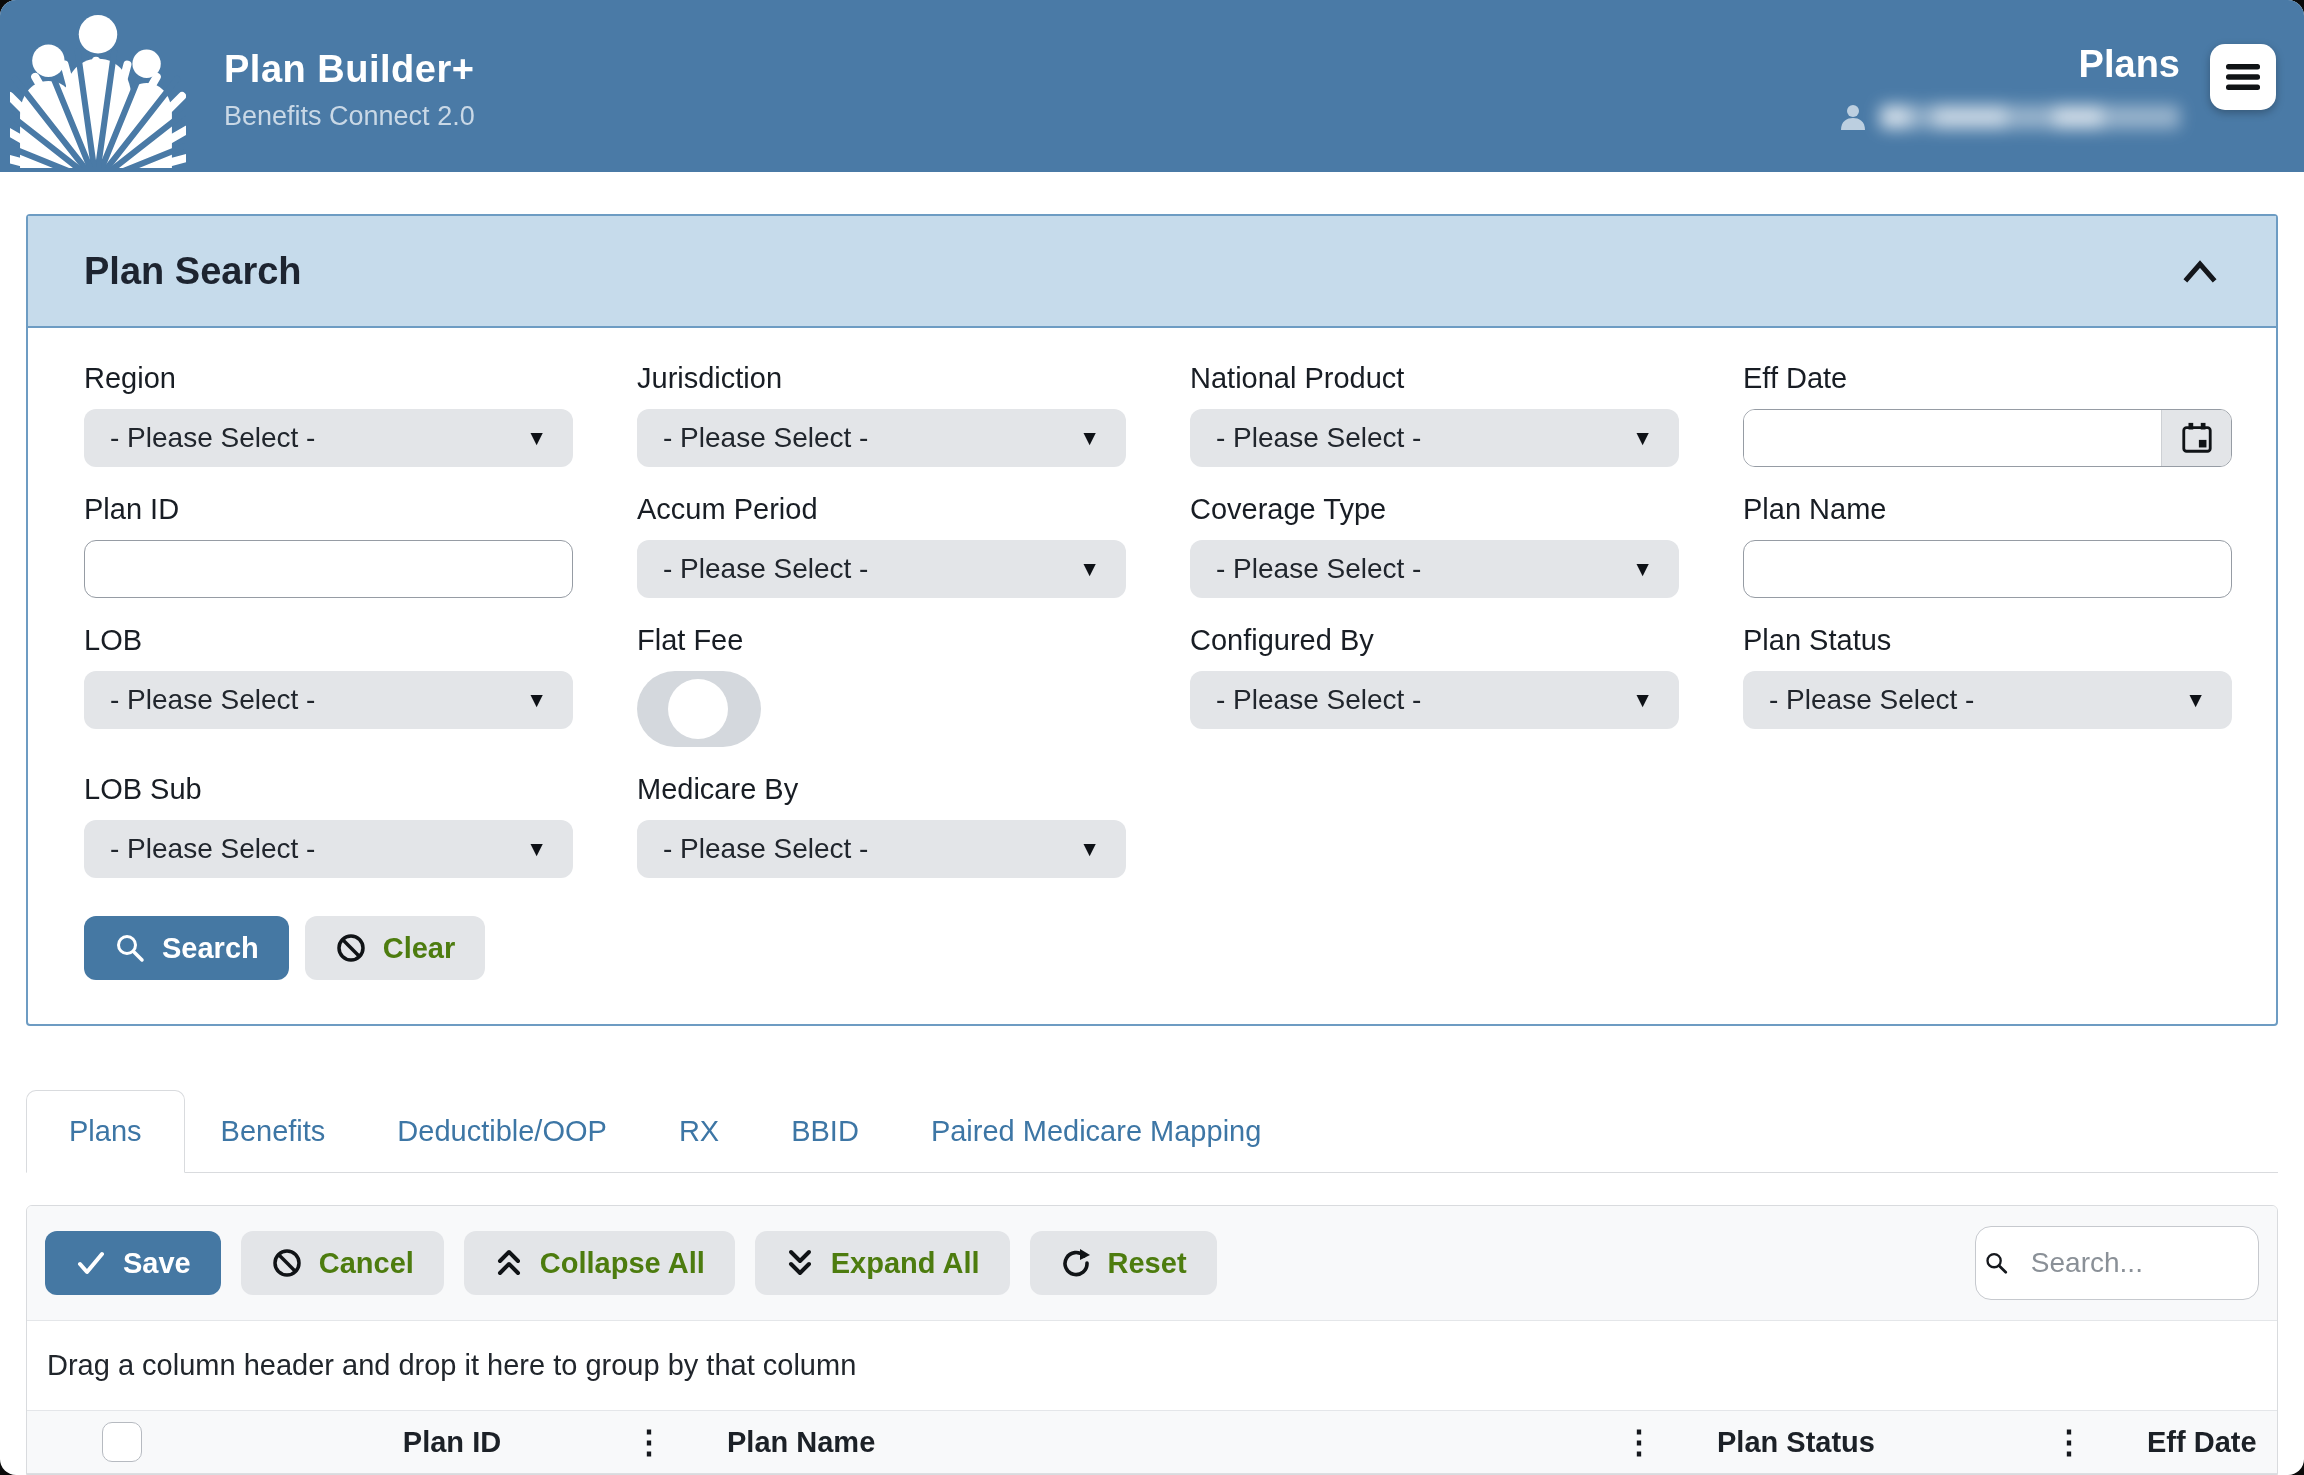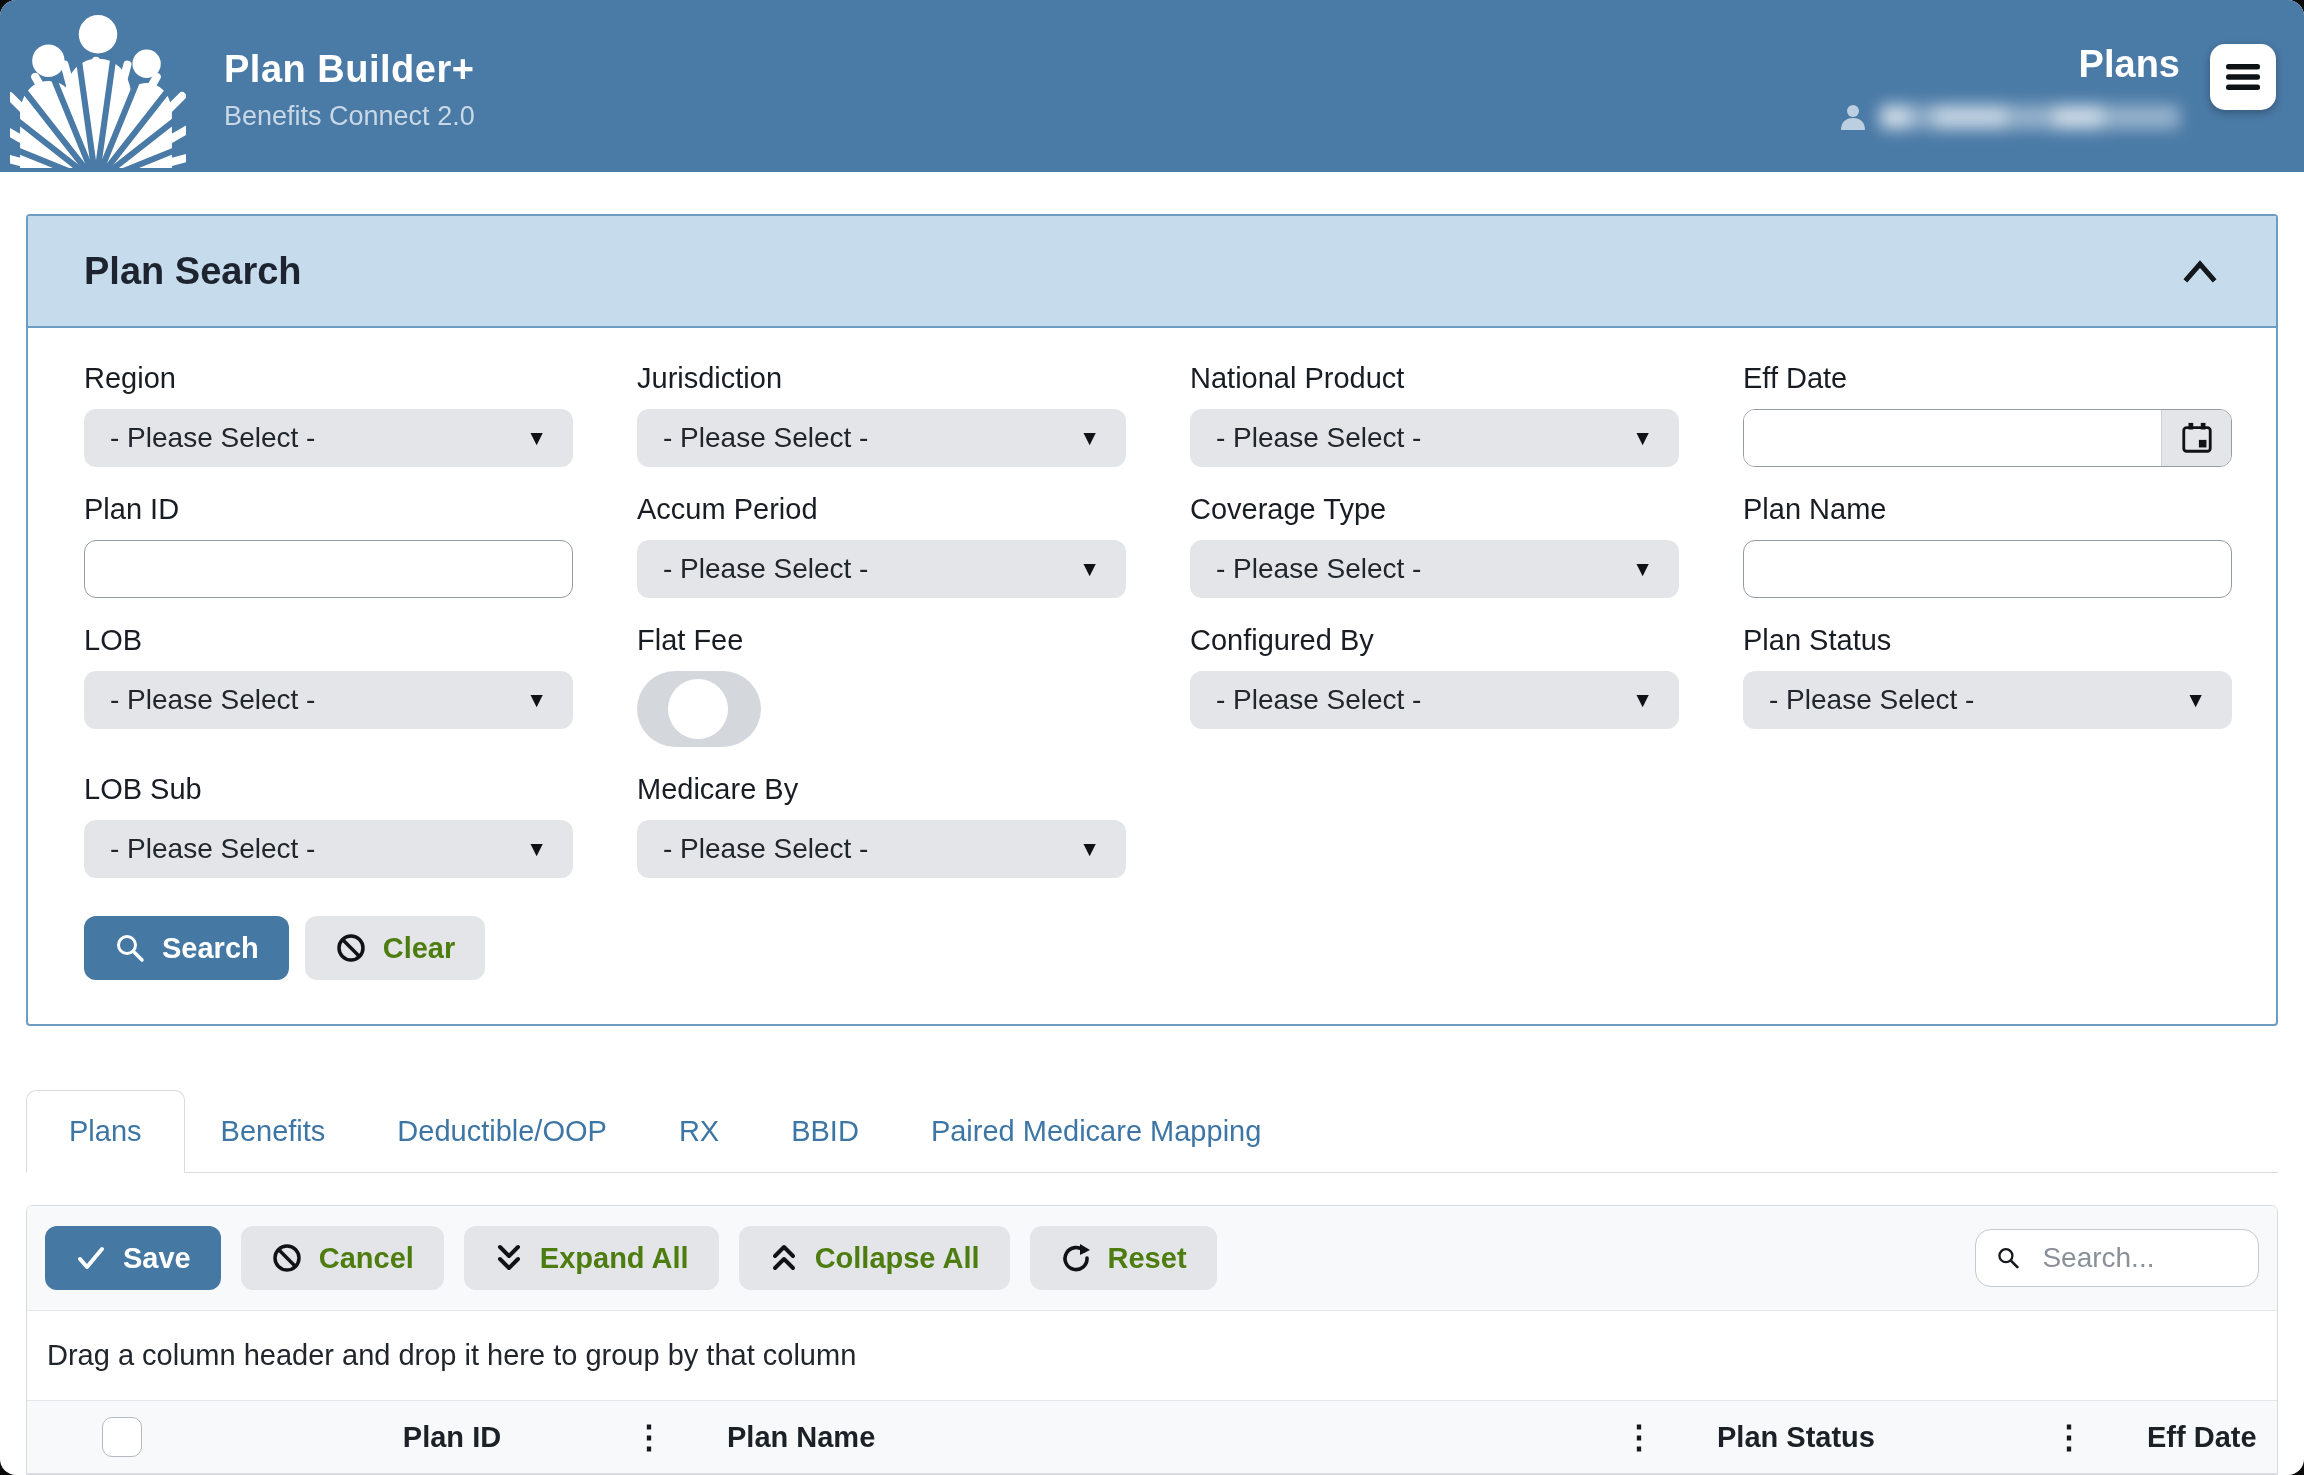--- a/index.html
+++ b/index.html
@@ -60,22 +60,22 @@
   .tabstrip { margin:64px 26px 0; display:flex; align-items:flex-end; border-bottom:1px solid #d9dbde; }
   .tab { font-size:29px; color:#3d76a5; padding:24px 36px; cursor:pointer; white-space:nowrap; }
   .tab.active { background:#fff; border:1px solid #d9dbde; border-bottom:1px solid #fff;
     border-radius:10px 10px 0 0; margin-bottom:-1px; padding:24px 42px; }
 
   
   .grid-card { margin:32px 26px 0; border:1px solid #d9dbde; border-radius:6px 6px 0 0; flex:1;
     display:flex; flex-direction:column; overflow:hidden; background:#fff; }
   .grid-toolbar { background:#f8f9fa; border-bottom:1px solid #e4e6e9; padding:20px 18px;
     display:flex; align-items:center; gap:20px; }
-  .grid-search { margin-left:auto; width:284px; height:58px; border:1px solid #c6c9ce; border-radius:16px;
-    background:#fff; display:flex; align-items:center; padding:0 20px; gap:20px; }
+  .grid-search { margin-left:auto; width:284px; height:74px; border:1px solid #c6c9ce; border-radius:16px;
+    background:#fff; display:flex; align-items:center; padding:0 8px; gap:20px; }
   .grid-search input { border:none; outline:none; font-size:28px; width:100%; background:transparent;
     font-family:inherit; color:#333; }
   .grid-search input::placeholder { color:#8a9097; }
   .group-row { padding:28px 20px; font-size:29px; color:#21262c; border-bottom:1px solid #e4e6e9; background:#fff; }
 
   .grid-header { display:flex; align-items:center; background:#f8f9fa; border-bottom:1px solid #dcdee1; height:94px; }
   .gh-cell { font-weight:bold; font-size:29px; color:#1c2127; display:flex; align-items:center;
     position:relative; height:100%; cursor:pointer; }
   .col-select { width:190px; justify-content:center; cursor:default; }
   .checkbox { width:40px; height:40px; background:#fff; border:1px solid #b6bac0; border-radius:10px; cursor:pointer; }
@@ -310,31 +310,31 @@
       </button>
       <button class="btn btn-gray">
         <svg width="32" height="32" viewBox="0 0 32 32">
           <circle cx="16" cy="16" r="12" fill="none" stroke="#101316" stroke-width="3.5"></circle>
           <line x1="7.8" y1="7.8" x2="24.2" y2="24.2" stroke="#101316" stroke-width="3.5"></line>
         </svg>
         <span>Cancel</span>
       </button>
       <button class="btn btn-gray">
         <svg width="30" height="32" viewBox="0 0 30 32">
+          <polyline points="6,14 15,5 24,14" fill="none" stroke="#101316" stroke-width="4" stroke-linecap="round" stroke-linejoin="round"></polyline>
+          <polyline points="6,26 15,17 24,26" fill="none" stroke="#101316" stroke-width="4" stroke-linecap="round" stroke-linejoin="round"></polyline>
+        </svg>
+        <span>Collapse All</span>
+      </button>
+      <button class="btn btn-gray">
+        <svg width="30" height="32" viewBox="0 0 30 32">
           <polyline points="6,5 15,14 24,5" fill="none" stroke="#101316" stroke-width="4" stroke-linecap="round" stroke-linejoin="round"></polyline>
           <polyline points="6,17 15,26 24,17" fill="none" stroke="#101316" stroke-width="4" stroke-linecap="round" stroke-linejoin="round"></polyline>
         </svg>
         <span>Expand All</span>
-      </button>
-      <button class="btn btn-gray">
-        <svg width="30" height="32" viewBox="0 0 30 32">
-          <polyline points="6,14 15,5 24,14" fill="none" stroke="#101316" stroke-width="4" stroke-linecap="round" stroke-linejoin="round"></polyline>
-          <polyline points="6,26 15,17 24,26" fill="none" stroke="#101316" stroke-width="4" stroke-linecap="round" stroke-linejoin="round"></polyline>
-        </svg>
-        <span>Collapse All</span>
       </button>
       <button class="btn btn-gray">
         <svg width="32" height="32" viewBox="0 0 32 32">
           <path d="M24 9 A11 11 0 1 0 27 16" fill="none" stroke="#101316" stroke-width="3.6" stroke-linecap="round"></path>
           <polygon points="20,2 30,8 20,13" fill="#101316"></polygon>
         </svg>
         <span>Reset</span>
       </button>
 
       <div class="grid-search">

